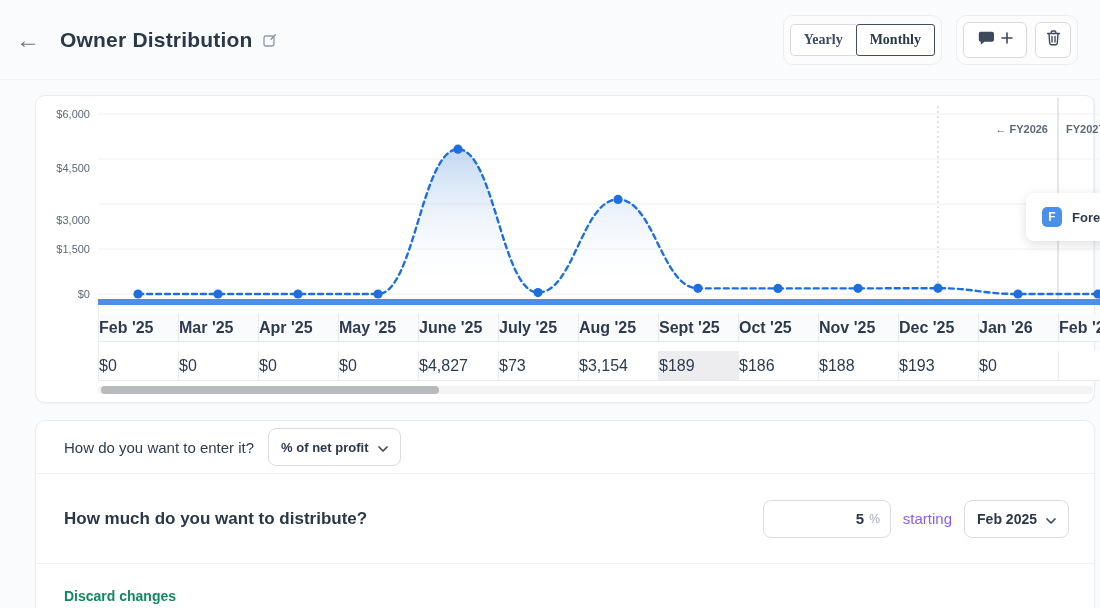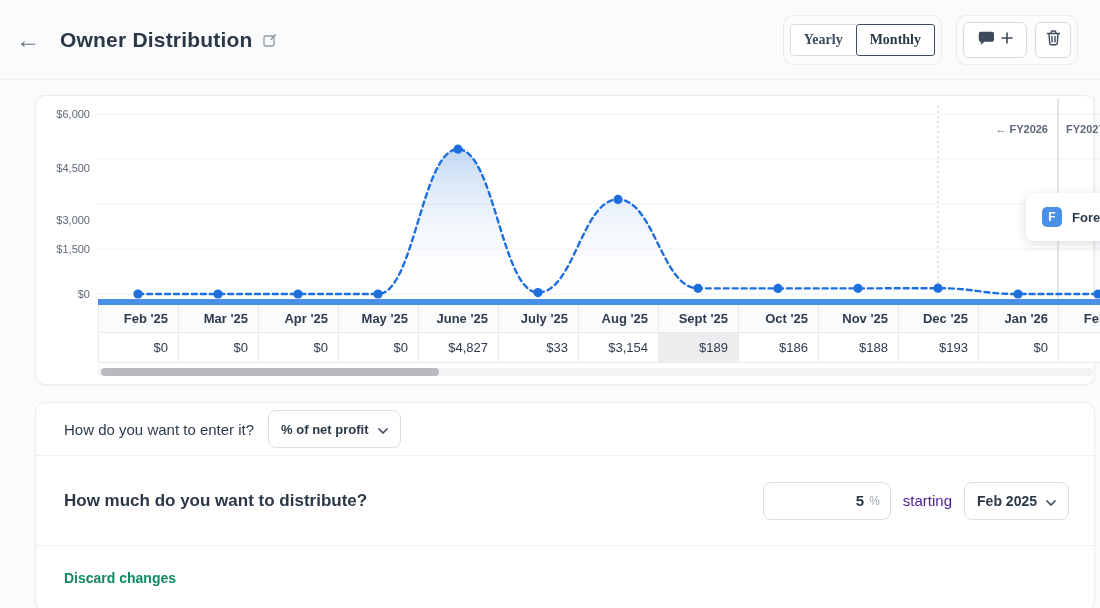--- a/index.html
+++ b/index.html
@@ -40,23 +40,23 @@
   .legend-card{ position:absolute; left:990px; top:97px; width:130px; z-index:3;
     background:#fff; border-radius:8px; box-shadow:0 3px 12px rgba(20,30,50,.14);
     padding:14px 16px; display:flex; align-items:center; gap:10px;}
   .legend-sq{ width:20px; height:20px; border-radius:5px; background:#4a90e8; color:#fff;
     font-size:12px; font-weight:800; display:flex; align-items:center; justify-content:center;}
   .legend-lbl{ font-size:13px; font-weight:700; color:#2c3a4d; white-space:nowrap;}
   .x-bar{ margin-left:62px; width:1003px; height:6px; background:#4a90e8; }
   
   .f-table{ margin-left:62px; width:1041px; border-left:1px solid #e8eaed;}
   .trow{ display:flex; }
-  .th,.td{ width:80px; flex:0 0 80px; text-align:right; padding-right:10px;
-    border-right:1px solid #e8eaed; border-bottom:1px solid #e8eaed; font-size:13px;
-    color:#2e3b4e; white-space:nowrap; overflow:hidden;}
+  .th,.td{ width:80px; flex:0 0 80px; text-align:left; padding-right:10px;
+    border-right:1px solid #e8eaed; border-bottom:1px solid #e8eaed; font-size:16px;
+    color:#2e3b4e; white-space:nowrap; overflow:hidden;margin-top:9px;}
   .th{ height:28px; line-height:28px; background:#fafbfc; font-weight:700;}
   .td{ height:30px; line-height:30px; background:#fff;}
   .td.hl{ background:#ededf0; }
   .scroll-track{ margin:5px 0 8px 62px; width:995px; height:8px; background:#f3f3f5;
     border-radius:4px; position:relative;}
   .scroll-thumb{ position:absolute; left:3px; top:0; width:338px; height:8px;
     background:#b8babe; border-radius:4px; cursor:pointer;}
   
   #settings-panel{ margin-top:17px; }
   .row1{ height:53px; display:flex; align-items:center; gap:14px; padding:0 28px;
@@ -68,21 +68,21 @@
   .row2{ height:90px; display:flex; align-items:center; padding:0 25px 0 28px;
     border-bottom:1px solid #eef0f2;}
   .q2{ font-size:17px; font-weight:800; color:#2b3849;}
   .row2-right{ margin-left:auto; display:flex; align-items:center; gap:12px;}
   .pct-box{ width:128px; height:38px; border:1px solid #d9dde2; border-radius:8px;
     background:#fff; display:flex; align-items:center; justify-content:flex-end;
     padding:0 10px; gap:5px;}
   .pct-box input{ border:none; outline:none; width:80px; text-align:right;
     font-family:inherit; font-size:15px; font-weight:700; color:#2b3849;}
   .pct-suffix{ font-size:12px; color:#a0a9b4;}
-  .starting{ font-size:15px; color:#4c1d95;}
+  .starting{ font-size:15px; color:#8b5cf6;}
   .drop.month{ font-size:14px; }
   .row3{ height:64px; display:flex; align-items:center; gap:30px; padding:0 28px;}
   .save-btn{ background:#0c8557; color:#fff; border:none; border-radius:6px; height:36px;
     padding:0 17px; font-family:inherit; font-size:14px; font-weight:700; cursor:pointer;}
   .discard-link{ background:none; border:none; color:#0f8a5c; font-family:inherit;
     font-size:14px; font-weight:700; cursor:pointer;}
 </style>
 </head>
 <body>
 
@@ -192,21 +192,21 @@
         <div class="th">Dec '25</div>
         <div class="th">Jan '26</div>
         <div class="th">Feb '26</div>
       </div>
     <div class="trow" id="t-vals">
         <div class="td">$0</div>
         <div class="td">$0</div>
         <div class="td">$0</div>
         <div class="td">$0</div>
         <div class="td">$4,827</div>
-        <div class="td">$33</div>
+        <div class="td">$73</div>
         <div class="td">$3,154</div>
         <div class="td hl">$189</div>
         <div class="td">$186</div>
         <div class="td">$188</div>
         <div class="td">$193</div>
         <div class="td">$0</div>
         <div class="td"></div>
       </div>
   </div>
   <div class="scroll-track">

